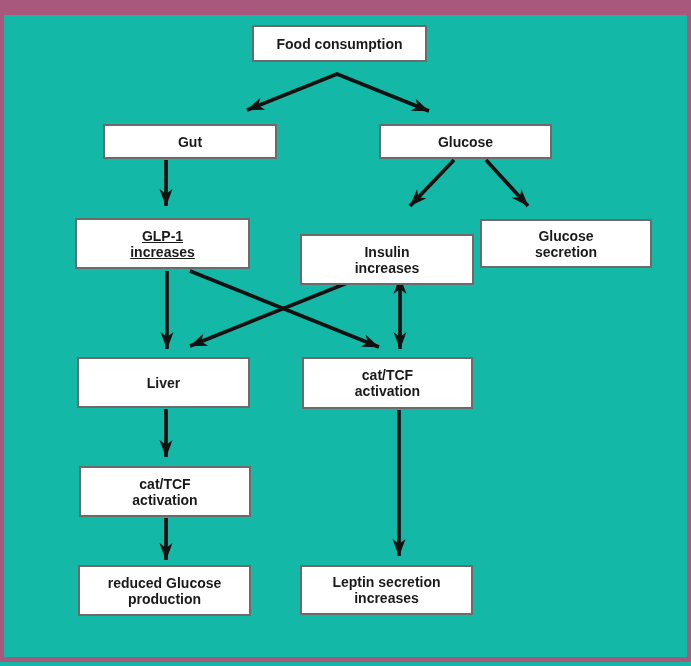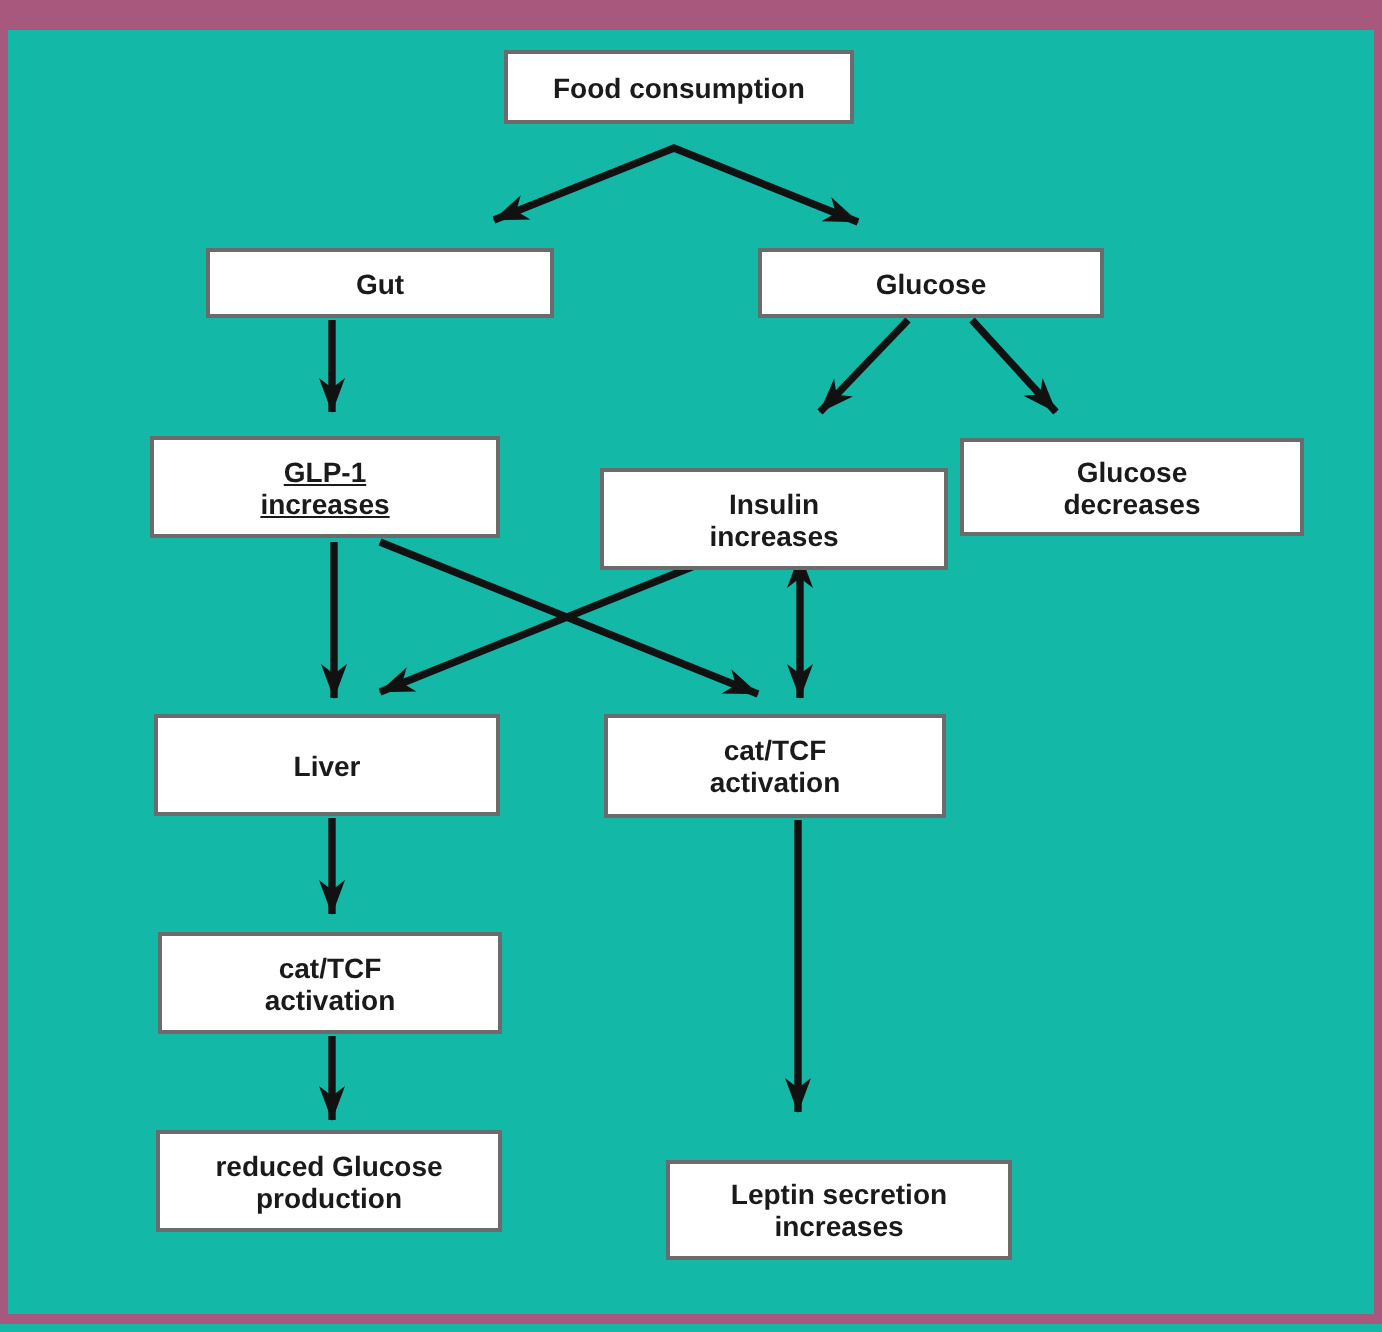--- a/index.html
+++ b/index.html
@@ -80,21 +80,21 @@
     <span>increases</span>
   </div>
 
   <div class="node" style="left:300px;top:219px;width:174px;height:51px;margin-top:15px;">
     <span>Insulin</span>
     <span>increases</span>
   </div>
 
   <div class="node" style="left:480px;top:219px;width:172px;height:49px;">
     <span>Glucose</span>
-    <span>decreases</span>
+    <span>secretion</span>
   </div>
 
   <div class="node" style="left:77px;top:357px;width:173px;height:51px;">
     <span>Liver</span>
   </div>
 
   <div class="node" style="left:302px;top:357px;width:171px;height:52px;">
     <span>cat/TCF</span>
     <span>activation</span>
   </div>
@@ -102,18 +102,18 @@
   <div class="node" style="left:79px;top:466px;width:172px;height:51px;">
     <span>cat/TCF</span>
     <span>activation</span>
   </div>
 
   <div class="node" style="left:78px;top:565px;width:173px;height:51px;">
     <span>reduced Glucose</span>
     <span>production</span>
   </div>
 
-  <div class="node" style="left:300px;top:580px;width:173px;height:50px;margin-left:33px;">
+  <div class="node" style="left:300px;top:565px;width:173px;height:50px;">
     <span>Leptin secretion</span>
     <span>increases</span>
   </div>
 
 </div>
 
 </body></html>

